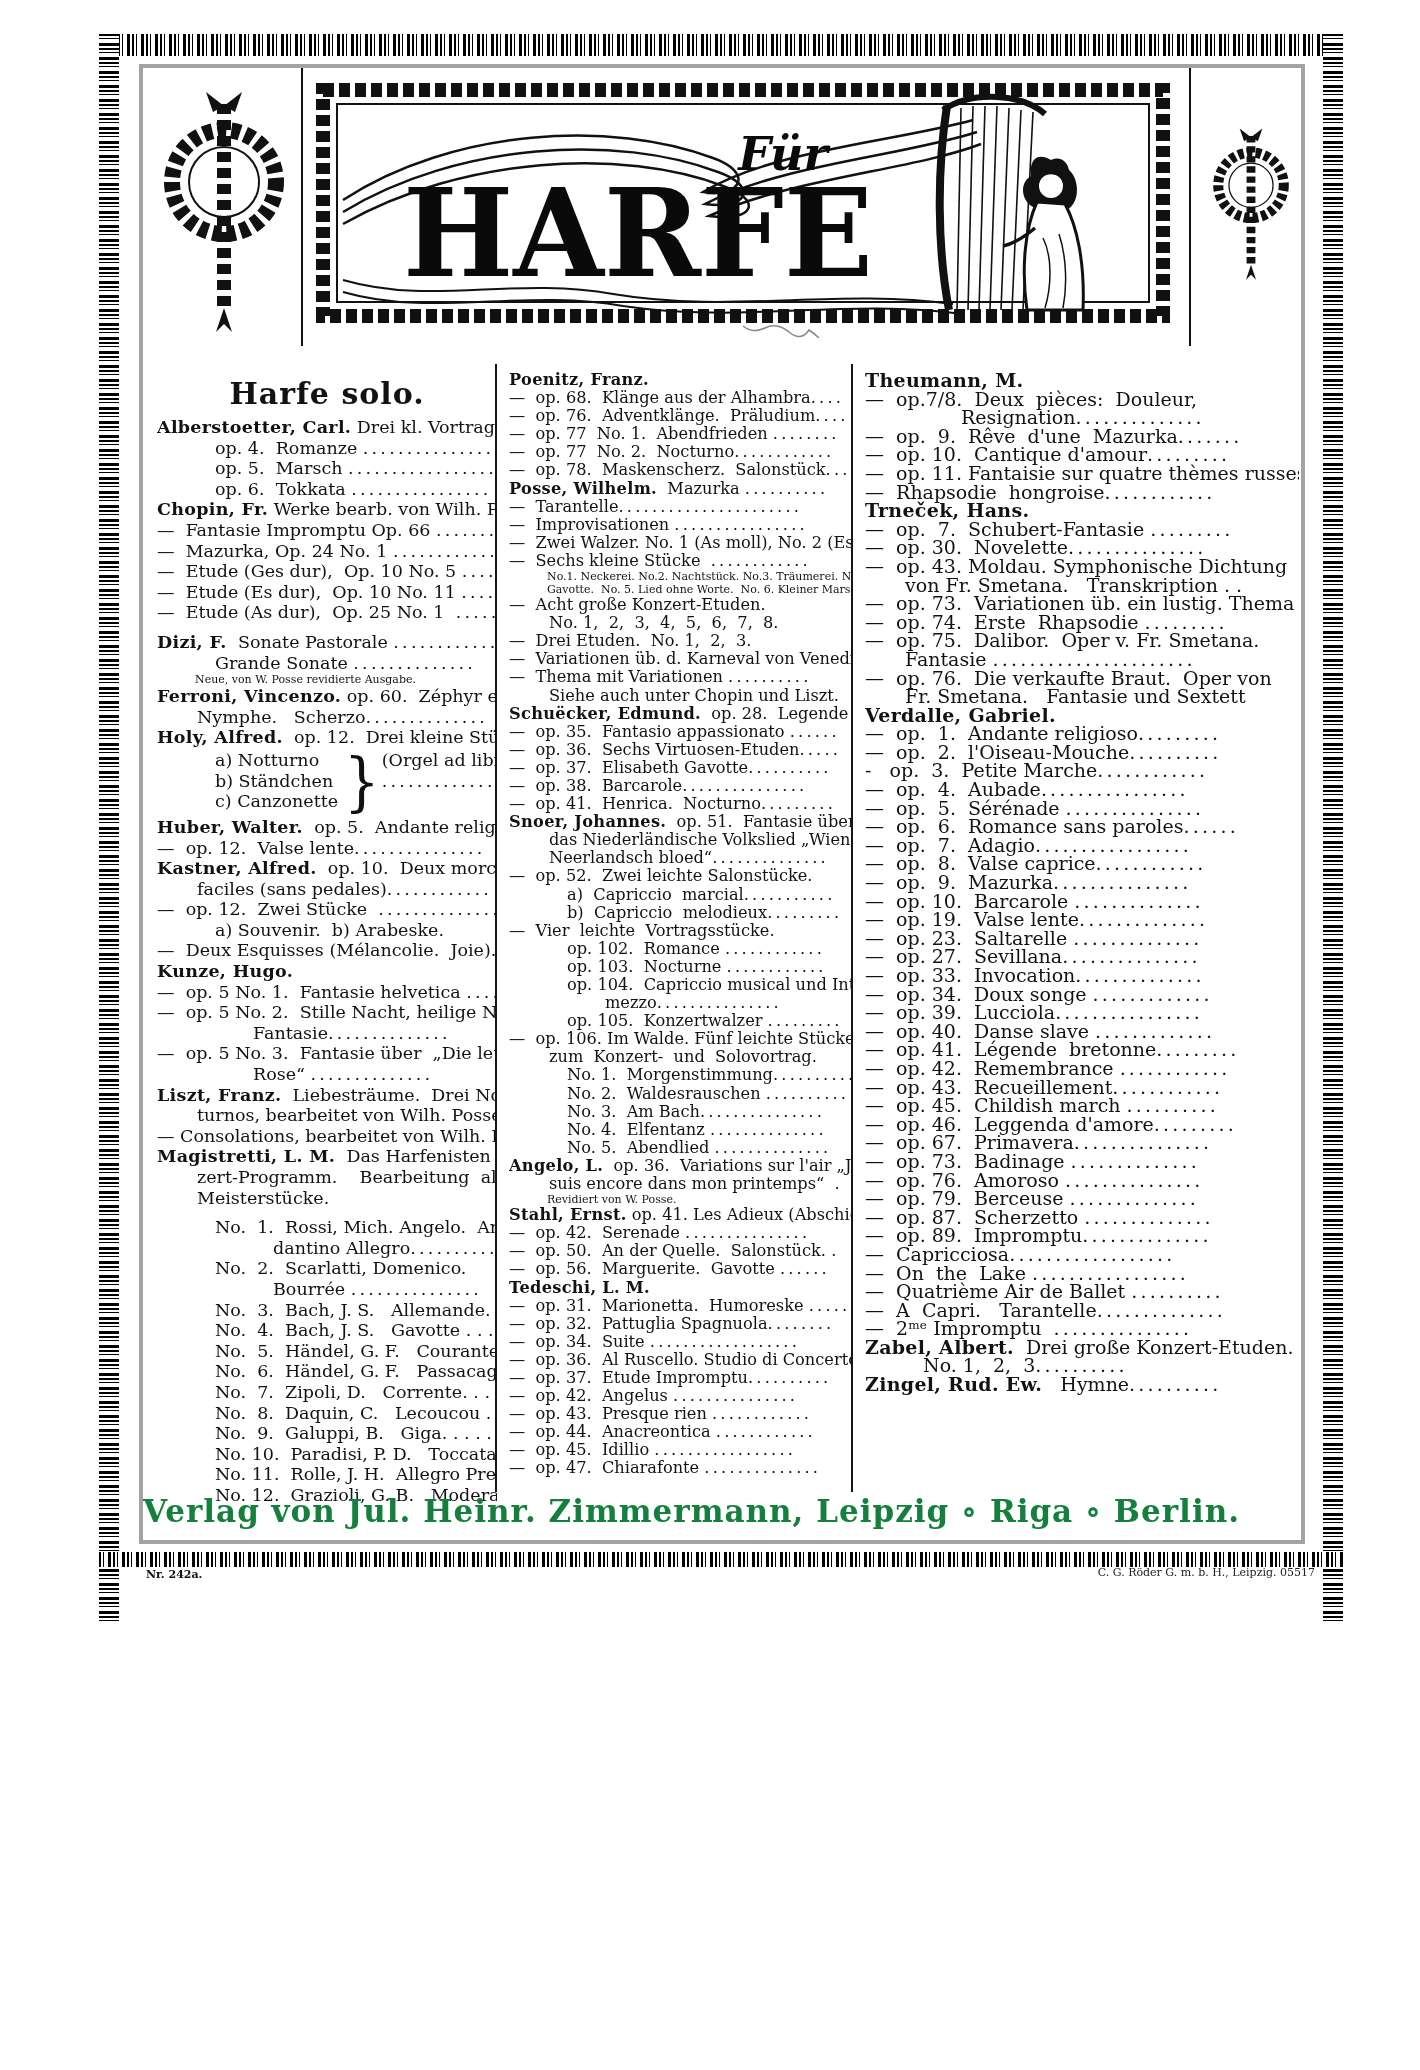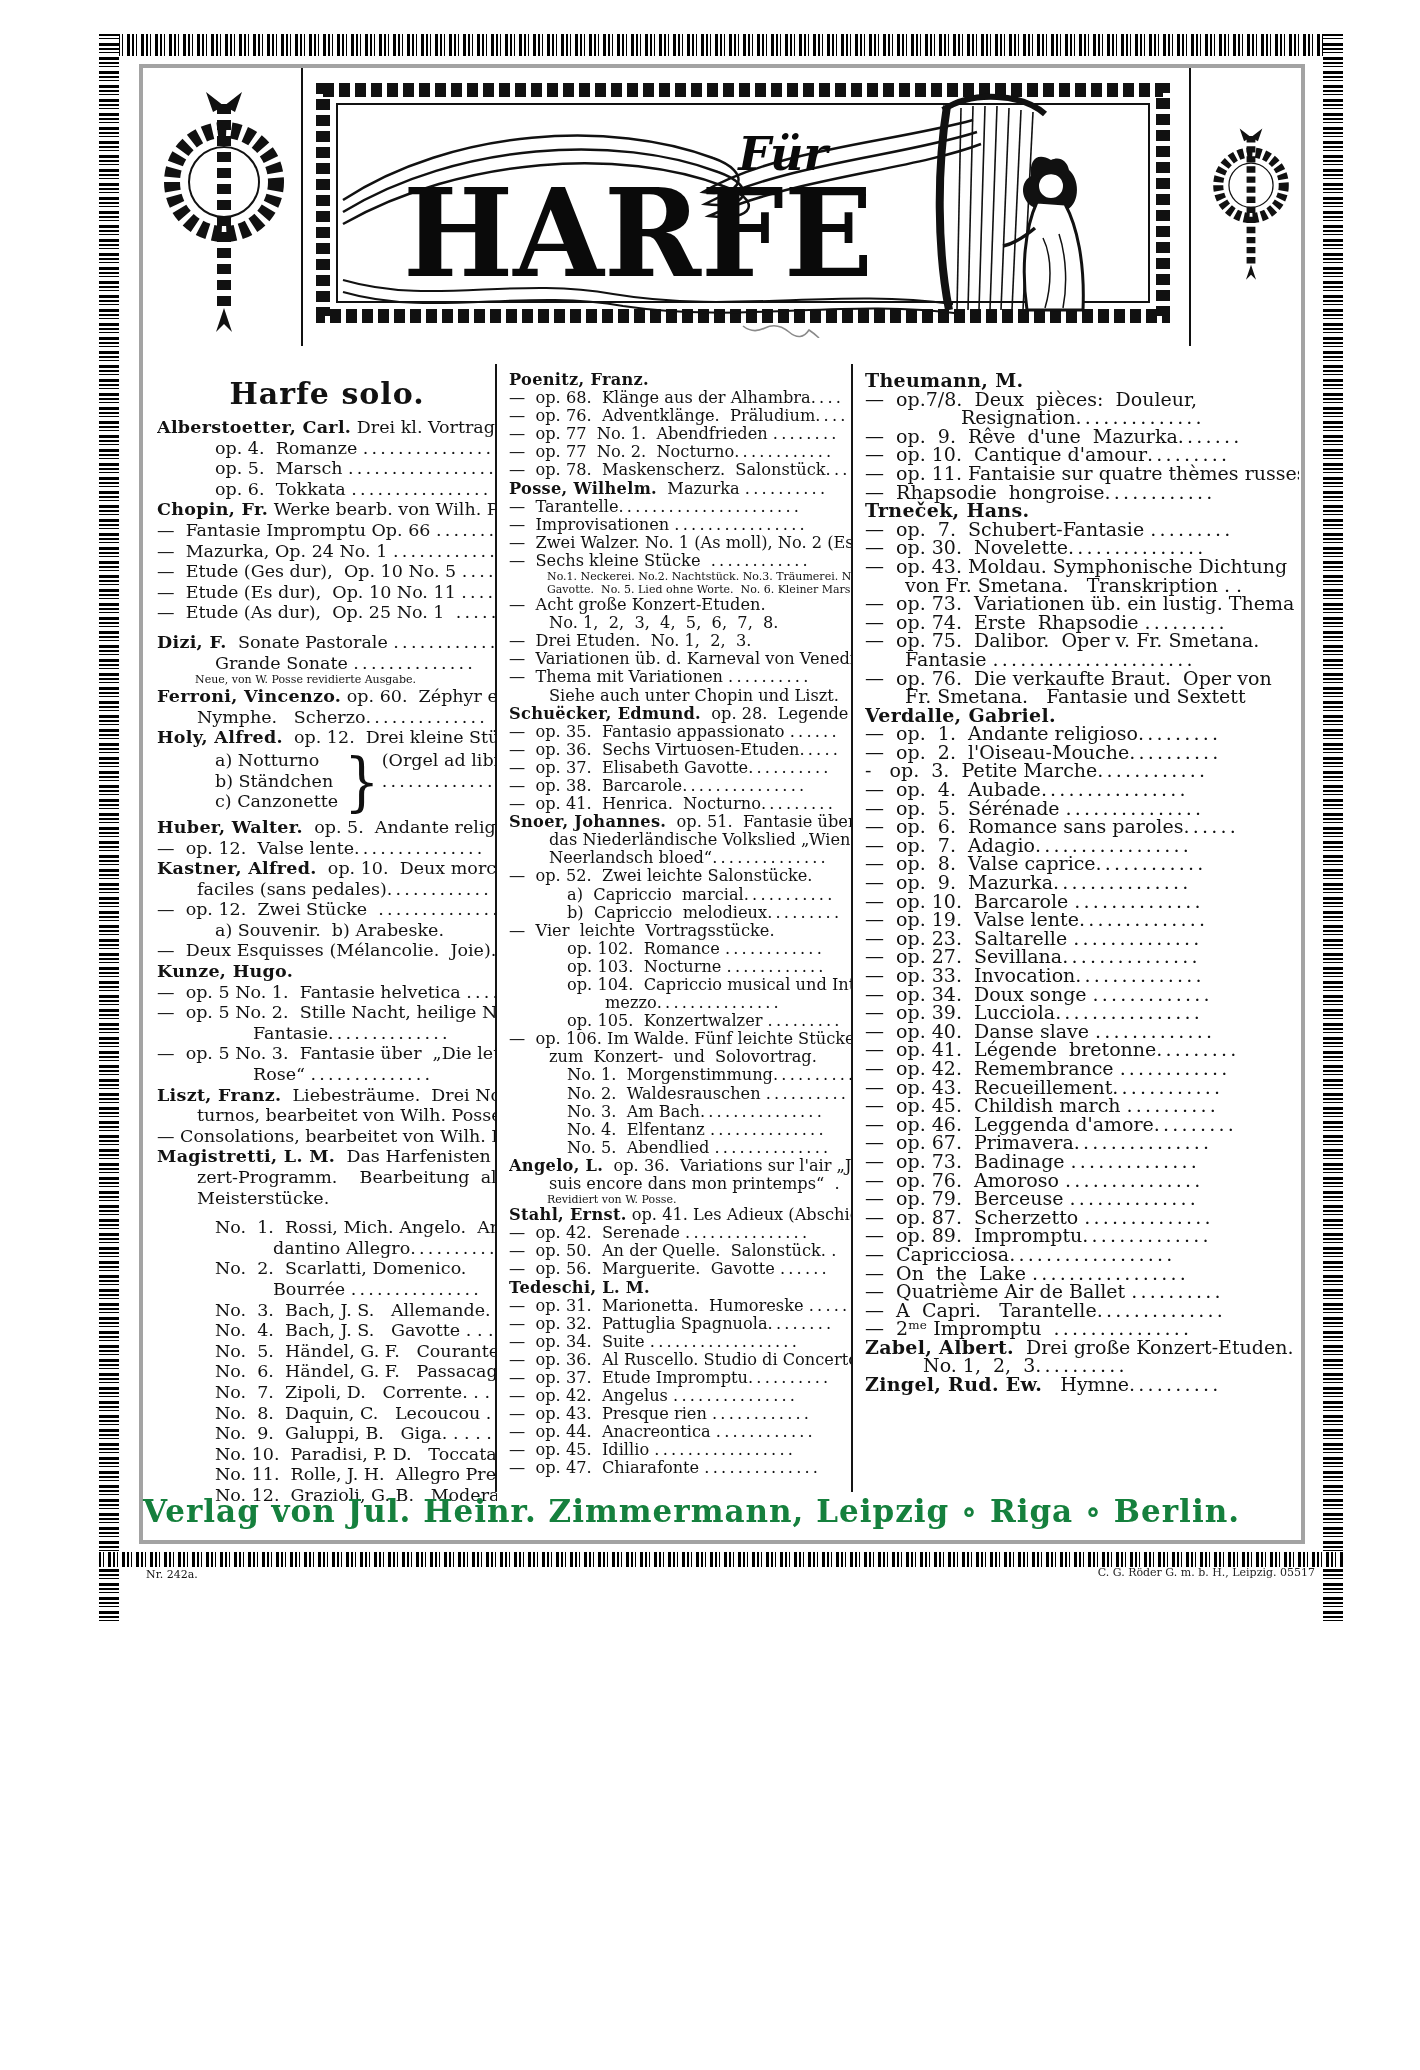--- a/index.html
+++ b/index.html
@@ -40,21 +40,21 @@
   .dots{letter-spacing:3.2px;}
   .brace-row{display:flex;align-items:flex-start;margin:2px 0;}
   .brace-left .ln{padding-left:58px;}
   .brace-glyph{font-size:56px;font-weight:normal;margin:0 2px 0 6px;transform:scaleY(1.12);font-family:"DejaVu Serif",serif;}
   .brace-right{display:flex;flex-direction:column;justify-content:center;}
   .brace-right .ln{padding-left:0;}
   
   .pub-line{position:absolute;left:0;width:100%;top:1425px;
             font-size:31px;font-weight:bold;letter-spacing:1px;color:#15803d;}
   
-  .plate-no{position:absolute;left:146px;top:1568px;font-size:11px;font-weight:normal;}
+  .plate-no{position:absolute;left:146px;top:1568px;font-size:11px;font-weight:bold;}
   .printer{position:absolute;left:1015px;top:1566px;width:300px;font-size:11px;text-align:right;color:#222;}
   .stamp{position:absolute;left:0;width:1420px;top:1578px;text-align:center;
          font-size:22px;letter-spacing:2px;color:#3c3c3c;}
 </style>
 </head>
 <body>
 
 <div class="sheet">
 
   <div class="hatch hatch-h hatch-top"></div>

